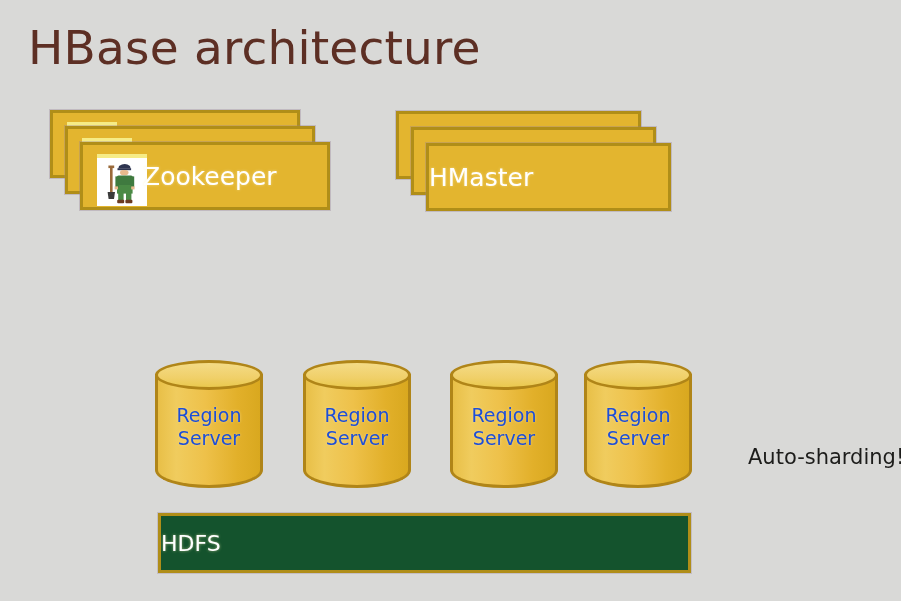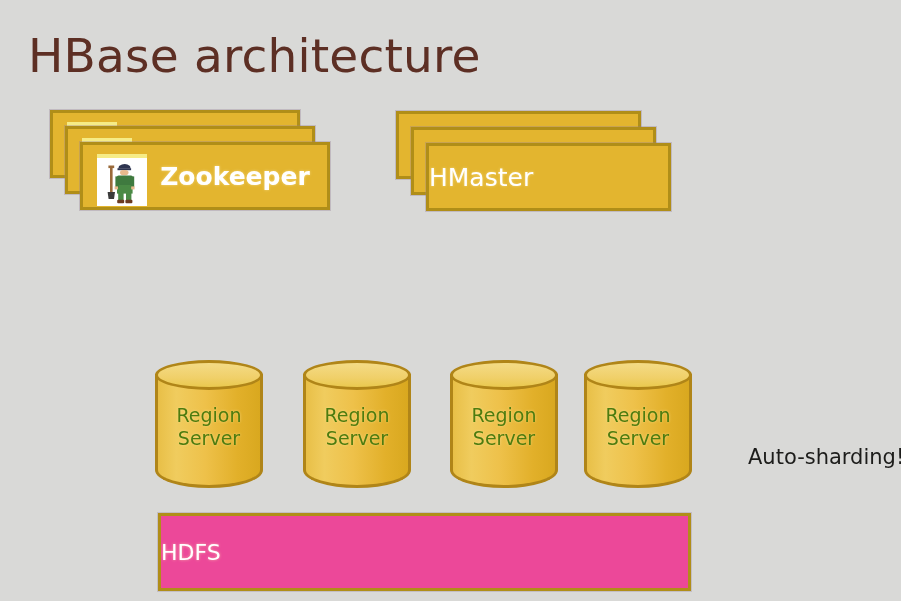--- a/index.html
+++ b/index.html
@@ -23,21 +23,20 @@
   #slide-title {
     position: absolute;
     left: 28px;
     top: 20px;
     font-family: "DejaVu Sans", sans-serif;
     font-size: 47px;
     font-weight: 400;
     color: #5d2f24;
     letter-spacing: 0.2px;
     white-space: nowrap;
-    margin-top: 8px;
   }
 
   
   .stack { position: absolute; }
   .stack-box {
     position: absolute;
     background: #e3b52f;
     border: 3px solid #b08e18;
     box-sizing: border-box;
     box-shadow: 0 0 0 1px rgba(150,130,150,0.35);
@@ -52,22 +51,21 @@
     top: 50%;
     transform: translateY(-50%);
     text-align: left;
     color: #ffffff;
     font-size: 25px;
     font-family: "DejaVu Sans", sans-serif;
     text-shadow: 0 0 3px rgba(255,240,180,0.6);
   }
   .box-label.with-icon {
     left: 60px;
-    text-align: center;
-    font-weight: bold;
+    text-align: left;
   }
 
   
   .zk-icon {
     position: absolute;
     left: 14px;
     top: 9px;
     width: 50px;
     height: 52px;
     background: #ffffff;
@@ -106,35 +104,35 @@
     border: 3px solid #b08518;
     border-radius: 50%;
     box-sizing: border-box;
   }
   .cyl-label {
     position: absolute;
     left: 0; right: 0;
     top: 52%;
     transform: translateY(-50%);
     text-align: center;
-    color: #4d7c0f;
+    color: #1d4ed8;
     font-size: 19px;
     line-height: 23px;
     text-shadow: 0 0 3px rgba(255,230,160,0.65);
     z-index: 2;
   }
 
   
   #hdfs-box {
     position: absolute;
     left: 158px;
     top: 513px;
     width: 533px;
-    height: 78px;
-    background: #ec4899;
+    height: 60px;
+    background: #14532d;
     border: 3px solid #b08e18;
     box-sizing: border-box;
     box-shadow: 0 0 0 1px rgba(150,130,150,0.3);
   }
   #hdfs-box .box-label { font-size: 22px; }
 
   
   #auto-sharding {
     position: absolute;
     left: 748px;

